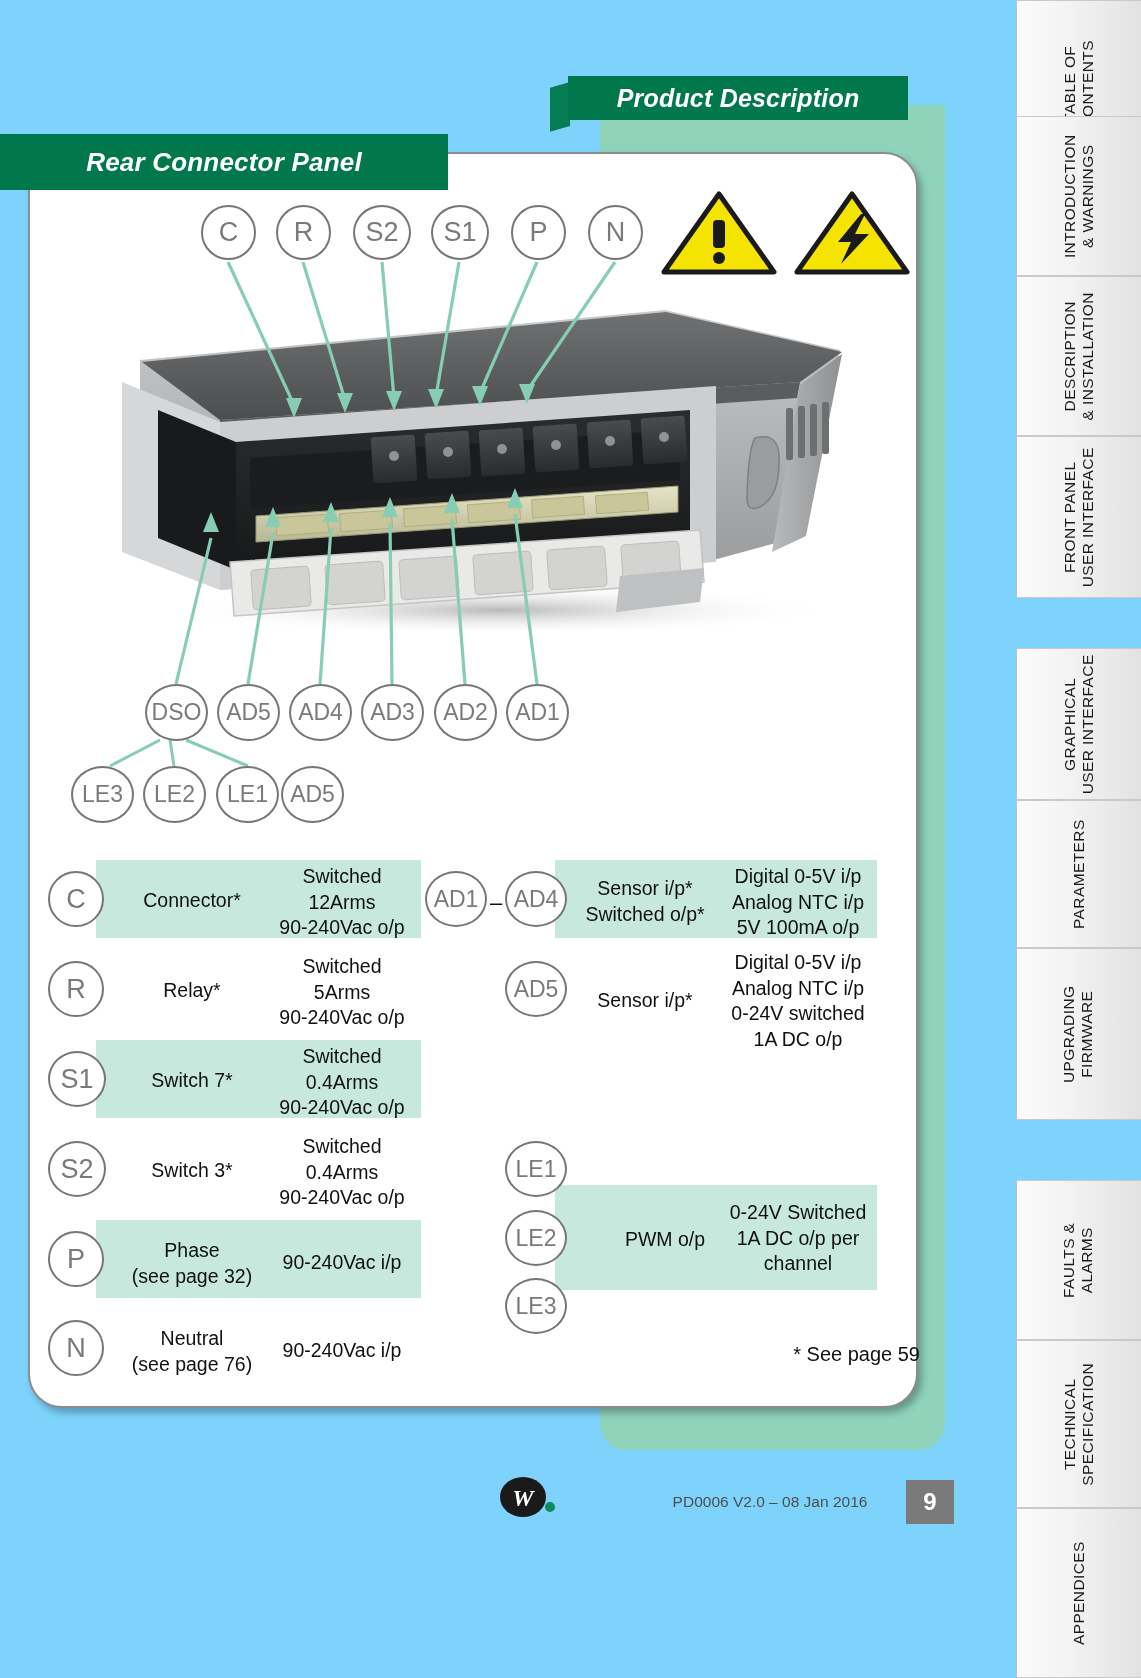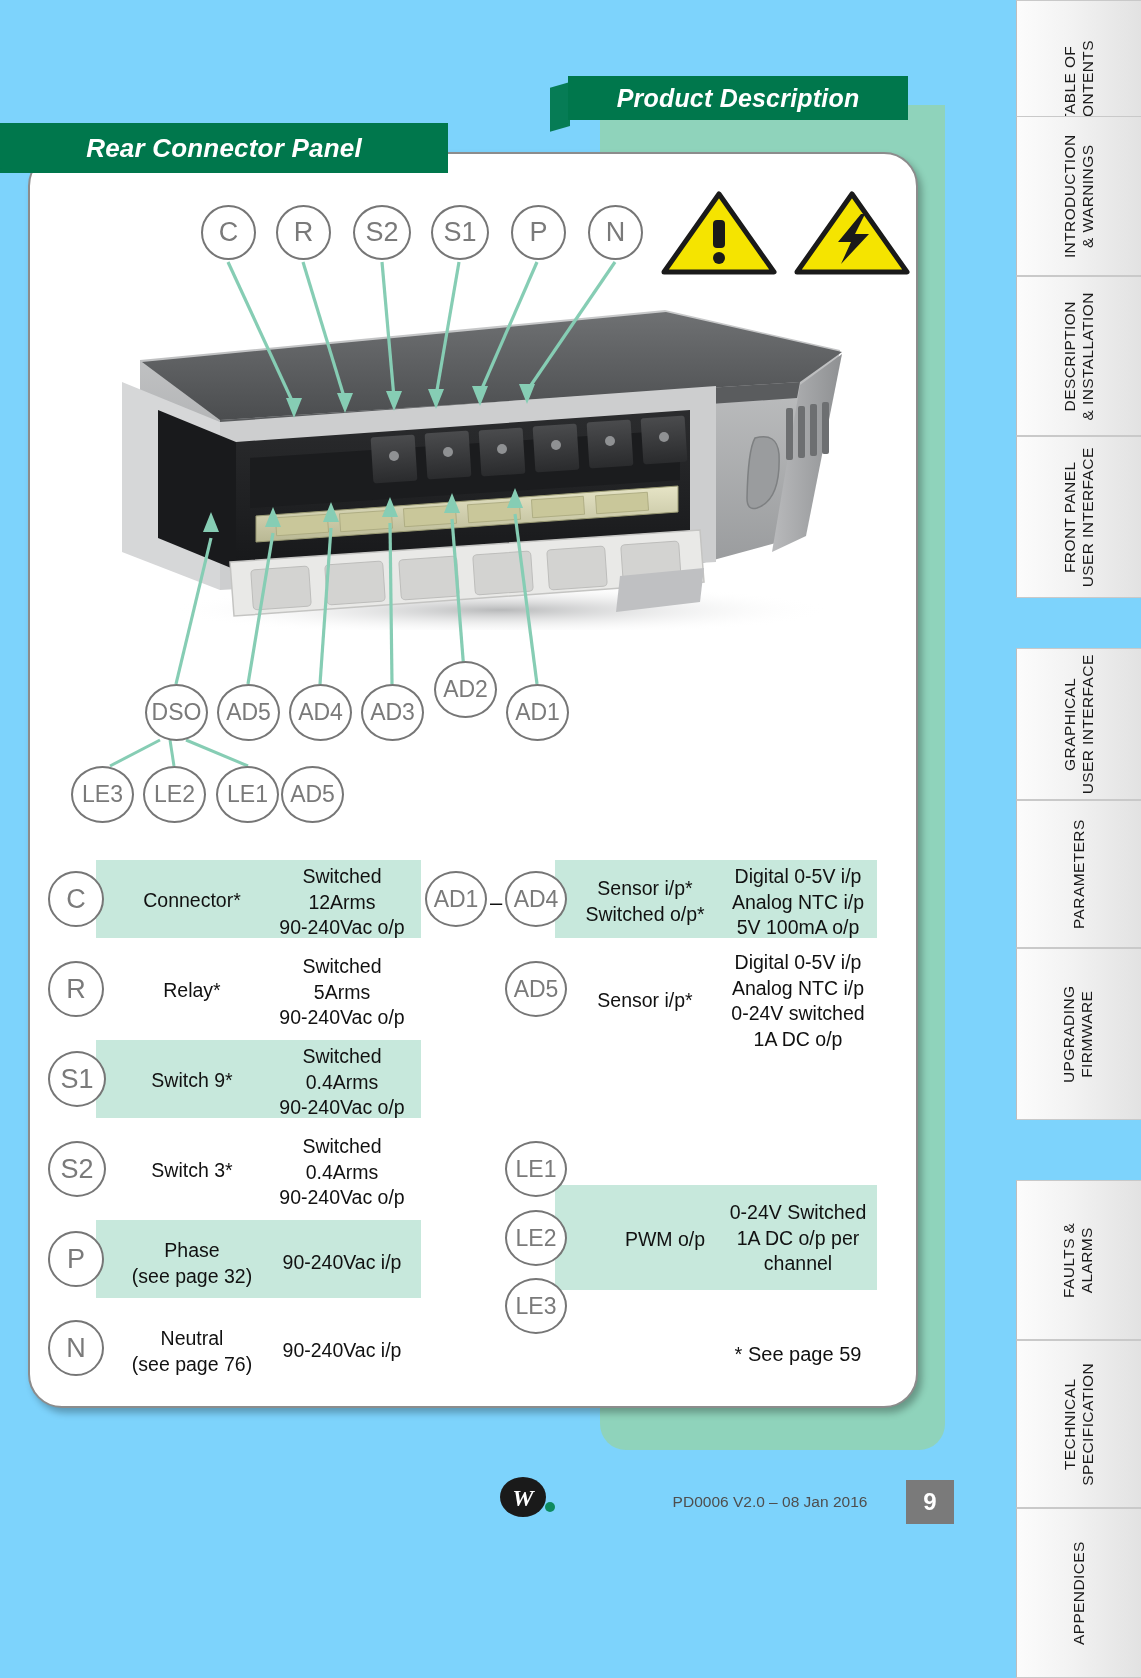--- a/index.html
+++ b/index.html
@@ -32,21 +32,21 @@
   }
   .hdr-product{
     left:568px; top:76px; width:340px; height:44px; font-size:25px;
   }
   .hdr-product::before{
     content:""; position:absolute; left:-18px; top:6px;
     width:20px; height:44px; background:#00774c;
     transform:skewY(-16deg); transform-origin:right top; opacity:.95;
   }
   .hdr-rear{
-    left:0px; top:123px; width:448px; height:50px; font-size:26px;
+    left:0px; top:134px; width:448px; height:56px; font-size:26px;
   }
   .hdr-rear::before{
     content:""; position:absolute; left:-16px; top:4px;
     width:18px; height:44px; background:#00774c;
     transform:skewY(-18deg);
   }
 
   
   .photo { position:absolute; left:100px; top:290px; width:800px; height:340px; }
 
@@ -291,21 +291,21 @@
     </div>
   <div class="bub sm" style="left:217px;top:684px;width:63px;height:57px;">
       <span>AD5</span>
     </div>
   <div class="bub sm" style="left:289px;top:684px;width:63px;height:57px;">
       <span>AD4</span>
     </div>
   <div class="bub sm" style="left:361px;top:684px;width:63px;height:57px;">
       <span>AD3</span>
     </div>
-  <div class="bub sm" style="left:434px;top:661px;width:63px;height:57px;">
+  <div class="bub sm" style="left:434px;top:684px;width:63px;height:57px;">
       <span>AD2</span>
     </div>
   <div class="bub sm" style="left:506px;top:684px;width:63px;height:57px;">
       <span>AD1</span>
     </div>
 
   <div class="bub sm" style="left:71px;top:766px;width:63px;height:57px;">
       <span>LE3</span>
     </div>
   <div class="bub sm" style="left:143px;top:766px;width:63px;height:57px;">
@@ -332,21 +332,21 @@
     </div>
   <div class="lbl" style="left:112px;top:978px;width:160px;white-space:pre-line;">Relay*</div>
   <div class="lbl" style="left:262px;top:954px;width:160px;white-space:pre-line;">Switched
 5Arms
 90-240Vac o/p</div>
 
   <div class="band" style="left:96px;top:1040px;width:325px;height:78px;"></div>
   <div class="bub" style="left:48px;top:1051px;width:58px;height:56px;">
       <span>S1</span>
     </div>
-  <div class="lbl" style="left:112px;top:1068px;width:160px;white-space:pre-line;">Switch 9*</div>
+  <div class="lbl" style="left:112px;top:1068px;width:160px;white-space:pre-line;">Switch 7*</div>
   <div class="lbl" style="left:262px;top:1044px;width:160px;white-space:pre-line;">Switched
 0.4Arms
 90-240Vac o/p</div>
 
   <div class="bub" style="left:48px;top:1141px;width:58px;height:56px;">
       <span>S2</span>
     </div>
   <div class="lbl" style="left:112px;top:1158px;width:160px;white-space:pre-line;">Switch 3*</div>
   <div class="lbl" style="left:262px;top:1134px;width:160px;white-space:pre-line;">Switched
 0.4Arms
@@ -398,21 +398,21 @@
       <span>LE2</span>
     </div>
   <div class="bub sm" style="left:505px;top:1278px;width:62px;height:56px;">
       <span>LE3</span>
     </div>
   <div class="lbl" style="left:565px;top:1227px;width:160px;white-space:pre-line;padding-left:40px;">PWM o/p</div>
   <div class="lbl" style="left:718px;top:1200px;width:160px;white-space:pre-line;">0-24V Switched
 1A DC o/p per
 channel</div>
 
-  <div class="footnote" style="left:718px;top:1343px;width:160px;text-align:center;">* See page 59</div>
+  <div class="footnote" style="left:760px;top:1343px;width:160px;text-align:right;">* See page 59</div>
 
   <svg class="logo" viewBox="0 0 62 48">
     <ellipse cx="25" cy="24" rx="23" ry="20" fill="#1a1a1a"></ellipse>
     <text x="25" y="33" font-family="Liberation Serif, serif" font-size="24" font-style="italic" font-weight="bold" fill="#ffffff" text-anchor="middle">W</text>
     <circle cx="52" cy="34" r="5" fill="#0d8a5f"></circle>
   </svg>
   <div class="footer-code">PD0006 V2.0 – 08 Jan 2016</div>
   <div class="pagebox">
     <span>9</span>
   </div>

